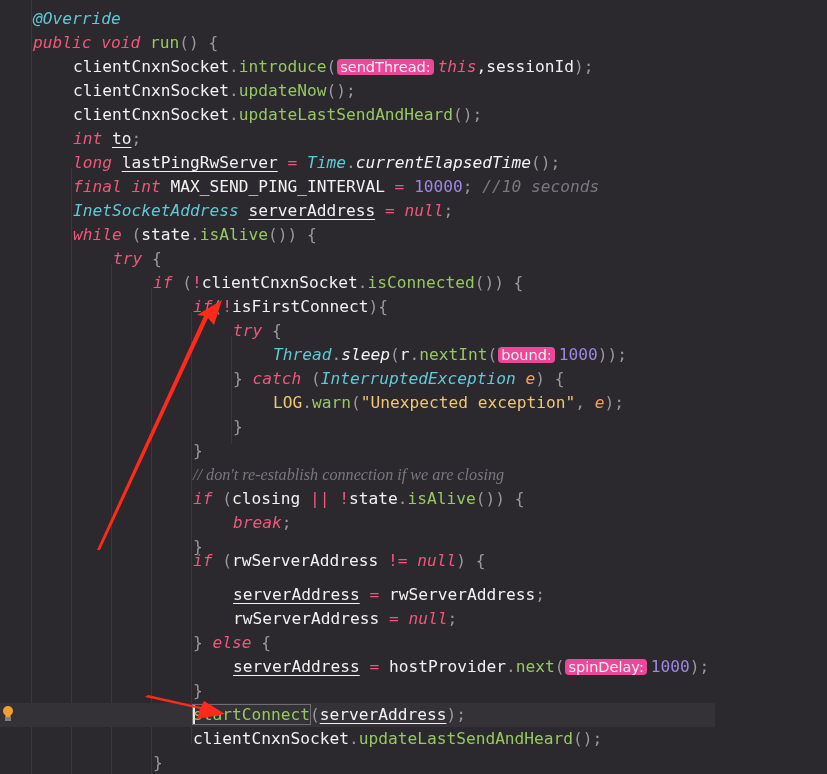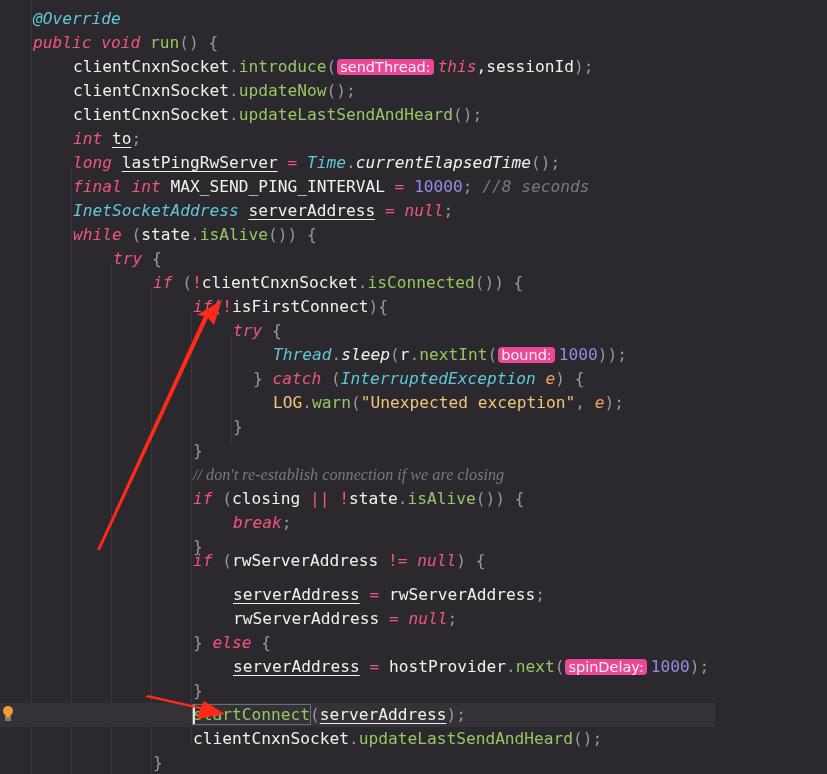--- a/index.html
+++ b/index.html
@@ -59,29 +59,29 @@
   <div class="guide" style="left:191px;top:312px;bottom:30px"></div>
   <div class="guide" style="left:231px;top:336px;bottom:330px"></div>
   <div id="lines">
       <div class="line" style="top: 7px;"><span class="code" style="left: 33px;"><span class="tok-ann">@Override</span></span></div>
       <div class="line" style="top: 31px;"><span class="code" style="left: 33px;"><span class="tok-kw">public void </span><span class="tok-fn">run</span><span class="tok-punc">() {</span></span></div>
       <div class="line" style="top: 55px;"><span class="code" style="left: 73px;"><span class="tok-plain">clientCnxnSocket</span><span class="tok-punc">.</span><span class="tok-fn">introduce</span><span class="tok-punc">(</span><span class="hint">sendThread:</span><span class="tok-kw">this</span><span class="tok-plain">,sessionId</span><span class="tok-punc">);</span></span></div>
       <div class="line" style="top: 79px;"><span class="code" style="left: 73px;"><span class="tok-plain">clientCnxnSocket</span><span class="tok-punc">.</span><span class="tok-fn">updateNow</span><span class="tok-punc">();</span></span></div>
       <div class="line" style="top: 103px;"><span class="code" style="left: 73px;"><span class="tok-plain">clientCnxnSocket</span><span class="tok-punc">.</span><span class="tok-fn">updateLastSendAndHeard</span><span class="tok-punc">();</span></span></div>
       <div class="line" style="top: 127px;"><span class="code" style="left: 73px;"><span class="tok-kw">int </span><span class="tok-var">to</span><span class="tok-punc">;</span></span></div>
       <div class="line" style="top: 151px;"><span class="code" style="left: 73px;"><span class="tok-kw">long </span><span class="tok-var">lastPingRwServer</span><span class="tok-op"> = </span><span class="tok-type">Time</span><span class="tok-punc">.</span><span class="tok-static">currentElapsedTime</span><span class="tok-punc">();</span></span></div>
-      <div class="line" style="top: 175px;"><span class="code" style="left: 73px;"><span class="tok-kw">final int </span><span class="tok-plain">MAX_SEND_PING_INTERVAL</span><span class="tok-op"> = </span><span class="tok-num">10000</span><span class="tok-punc">; </span><span class="tok-cmt">//8 seconds</span></span></div>
+      <div class="line" style="top: 175px;"><span class="code" style="left: 73px;"><span class="tok-kw">final int </span><span class="tok-plain">MAX_SEND_PING_INTERVAL</span><span class="tok-op"> = </span><span class="tok-num">10000</span><span class="tok-punc">; </span><span class="tok-cmt">//10 seconds</span></span></div>
       <div class="line" style="top: 199px; padding-left: 24px;"><span class="code" style="left: 73px;"><span class="tok-type">InetSocketAddress </span><span class="tok-var">serverAddress</span><span class="tok-op"> = </span><span class="tok-kw">null</span><span class="tok-punc">;</span></span></div>
       <div class="line" style="top: 223px;"><span class="code" style="left: 73px;"><span class="tok-kw">while </span><span class="tok-punc">(</span><span class="tok-plain">state</span><span class="tok-punc">.</span><span class="tok-fn">isAlive</span><span class="tok-punc">()) {</span></span></div>
       <div class="line" style="top: 247px;"><span class="code" style="left: 113px;"><span class="tok-kw">try </span><span class="tok-punc">{</span></span></div>
       <div class="line" style="top: 271px;"><span class="code" style="left: 153px;"><span class="tok-kw">if </span><span class="tok-punc">(</span><span class="tok-op">!</span><span class="tok-plain">clientCnxnSocket</span><span class="tok-punc">.</span><span class="tok-fn">isConnected</span><span class="tok-punc">()) {</span></span></div>
       <div class="line" style="top: 295px;"><span class="code" style="left: 193px;"><span class="tok-kw">if</span><span class="tok-punc">(</span><span class="tok-op">!</span><span class="tok-plain">isFirstConnect</span><span class="tok-punc">){</span></span></div>
       <div class="line" style="top: 319px;"><span class="code" style="left: 233px;"><span class="tok-kw">try </span><span class="tok-punc">{</span></span></div>
       <div class="line" style="top: 343px;"><span class="code" style="left: 273px;"><span class="tok-type">Thread</span><span class="tok-punc">.</span><span class="tok-static">sleep</span><span class="tok-punc">(</span><span class="tok-plain">r</span><span class="tok-punc">.</span><span class="tok-fn">nextInt</span><span class="tok-punc">(</span><span class="hint">bound:</span><span class="tok-num">1000</span><span class="tok-punc">));</span></span></div>
-      <div class="line" style="top: 367px;"><span class="code" style="left: 233px; margin-left: 20px;"><span class="tok-punc">} </span><span class="tok-kw">catch </span><span class="tok-punc">(</span><span class="tok-type">InterruptedException </span><span class="tok-param">e</span><span class="tok-punc">) {</span></span></div>
+      <div class="line" style="top: 367px;"><span class="code" style="left: 233px;"><span class="tok-punc">} </span><span class="tok-kw">catch </span><span class="tok-punc">(</span><span class="tok-type">InterruptedException </span><span class="tok-param">e</span><span class="tok-punc">) {</span></span></div>
       <div class="line" style="top: 391px;"><span class="code" style="left: 273px;"><span class="tok-str">LOG</span><span class="tok-punc">.</span><span class="tok-fn">warn</span><span class="tok-punc">(</span><span class="tok-str">"Unexpected exception"</span><span class="tok-punc">, </span><span class="tok-param">e</span><span class="tok-punc">);</span></span></div>
       <div class="line" style="top: 415px;"><span class="code" style="left: 233px;"><span class="tok-punc">}</span></span></div>
       <div class="line" style="top: 439px;"><span class="code" style="left: 193px;"><span class="tok-punc">}</span></span></div>
       <div class="line" style="top: 463px; font-family: Liberation Serif, serif;"><span class="code" style="left: 193px;"><span class="tok-cmt">// don't re-establish connection if we are closing</span></span></div>
       <div class="line" style="top: 487px;"><span class="code" style="left: 193px;"><span class="tok-kw">if </span><span class="tok-punc">(</span><span class="tok-plain">closing </span><span class="tok-op">|| !</span><span class="tok-plain">state</span><span class="tok-punc">.</span><span class="tok-fn">isAlive</span><span class="tok-punc">()) {</span></span></div>
       <div class="line" style="top: 511px;"><span class="code" style="left: 233px;"><span class="tok-kw">break</span><span class="tok-punc">;</span></span></div>
       <div class="line" style="top: 535px;"><span class="code" style="left: 193px;"><span class="tok-punc">}</span></span></div>
       <div class="line" style="top: 549px;"><span class="code" style="left: 193px;"><span class="tok-kw">if </span><span class="tok-punc">(</span><span class="tok-plain">rwServerAddress </span><span class="tok-op">!= </span><span class="tok-kw">null</span><span class="tok-punc">) {</span></span></div>
       <div class="line" style="top: 583px;"><span class="code" style="left: 233px;"><span class="tok-var">serverAddress</span><span class="tok-op"> = </span><span class="tok-plain">rwServerAddress</span><span class="tok-punc">;</span></span></div>
       <div class="line" style="top: 607px;"><span class="code" style="left: 233px;"><span class="tok-plain">rwServerAddress</span><span class="tok-op"> = </span><span class="tok-kw">null</span><span class="tok-punc">;</span></span></div>

